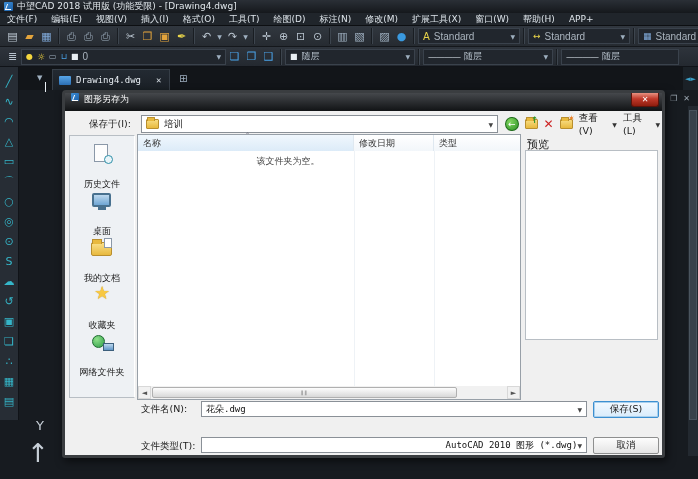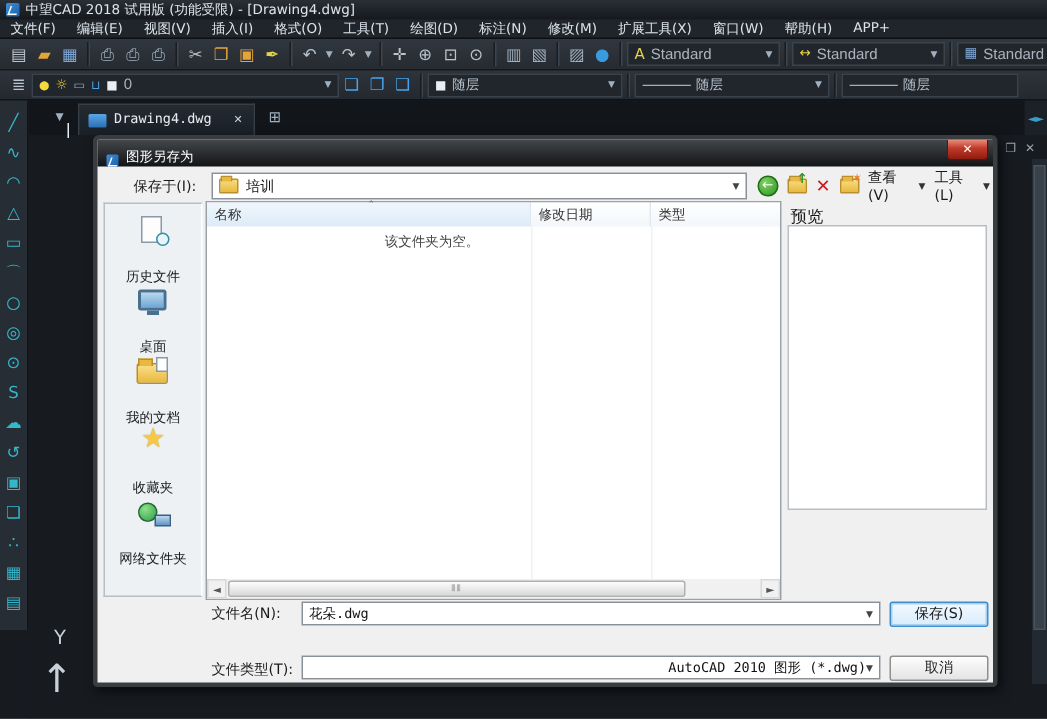--- a/index.html
+++ b/index.html
@@ -67,21 +67,21 @@
     display:flex; gap:6px; }
   .vscroll { position:absolute; right:0; top:16px; width:10px; height:350px; background:#232930; }
   .vscroll .thumb { position:absolute; left:1px; top:4px; width:8px; height:310px;
     background:#39424b; border:1px solid #4a545e; }
 
   
   .dialog { position:absolute; left:62px; top:90px; width:603px; height:368px;
     background:#f0f0f0; border:3px solid #3a3d40; border-radius:4px 4px 3px 3px;
     box-shadow:2px 3px 8px rgba(0,0,0,.6); }
   .dlg-title { position:absolute; left:0; top:0; width:597px; height:18px;
-    background:linear-gradient(#45484c,#111315); display:flex; align-items:flex-end; gap:5px;
+    background:linear-gradient(#45484c,#111315); display:flex; align-items:flex-start; gap:5px;
     padding:0 6px; color:#fff; font-size:9px; }
   .dlg-title .appicon{ width:8px; height:8px; }
   .dlg-close { position:absolute; right:3px; top:0px; width:28px; height:14px;
     background:linear-gradient(#e89180,#c0392a 45%,#8e1d0e); border:1px solid #5c130a;
     border-top:none; border-radius:0 0 3px 3px; color:#fff; font-size:8px; font-weight:bold;
     display:flex; align-items:center; justify-content:center; }
 
   .savein-label { position:absolute; left:24px; top:25px; font-size:9.5px; color:#1a1a1a; }
   .savein-combo { position:absolute; left:76px; top:22px; width:357px; height:18px; background:#fff;
     border:1px solid #8a9097; display:flex; align-items:center; gap:5px; padding:0 4px;

